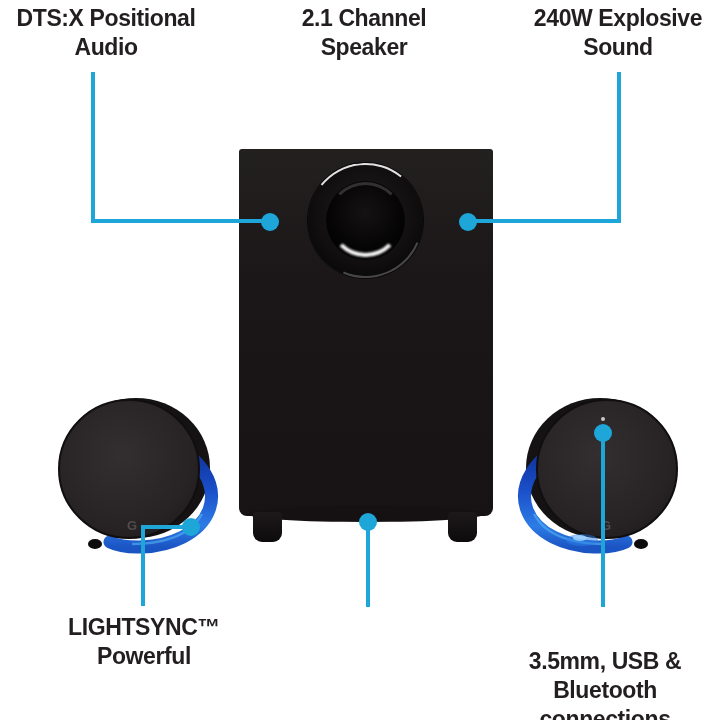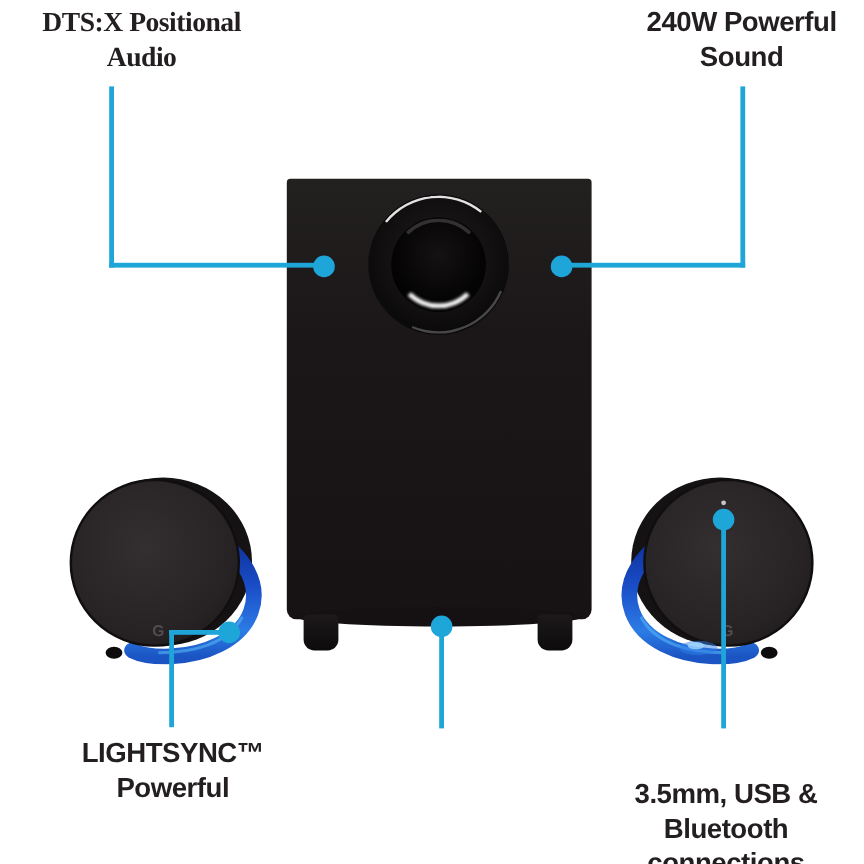--- a/index.html
+++ b/index.html
@@ -69,26 +69,30 @@
   
   .sat{position:absolute;width:170px;height:160px;z-index:2;}
   .sat-left{left:52px;top:394px;}
   .sat-right{left:514px;top:394px;}
 </style>
 </head>
 <body>
 
 <div class="stage">
 
-  <div class="label" style="left:18px;top:4px;width:200px;font-family:Liberation Serif, serif;">
+  <div class="label" style="left:6px;top:4px;width:200px;">
     <span class="ln">DTS:X Positional</span>
     <span class="ln">Audio</span>
   </div>
+  <div class="label" style="left:264px;top:4px;width:200px;">
+    <span class="ln">2.1 Channel</span>
+    <span class="ln">Speaker</span>
+  </div>
   <div class="label" style="left:518px;top:4px;width:200px;">
-    <span class="ln">240W Powerful</span>
+    <span class="ln">240W Explosive</span>
     <span class="ln">Sound</span>
   </div>
 
   <div class="label" style="left:24px;top:613px;width:240px;">
     <span class="ln">LIGHTSYNC™</span>
     <span class="ln">Powerful</span>
   </div>
   <div class="label" style="left:495px;top:615px;width:220px;margin-top:32px;">
     <span class="ln">3.5mm, USB &amp;</span>
     <span class="ln">Bluetooth</span>

